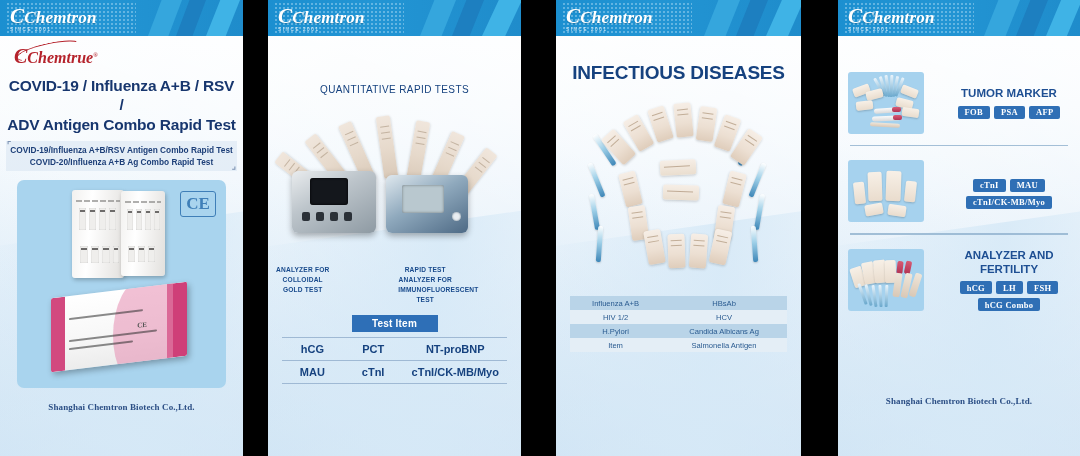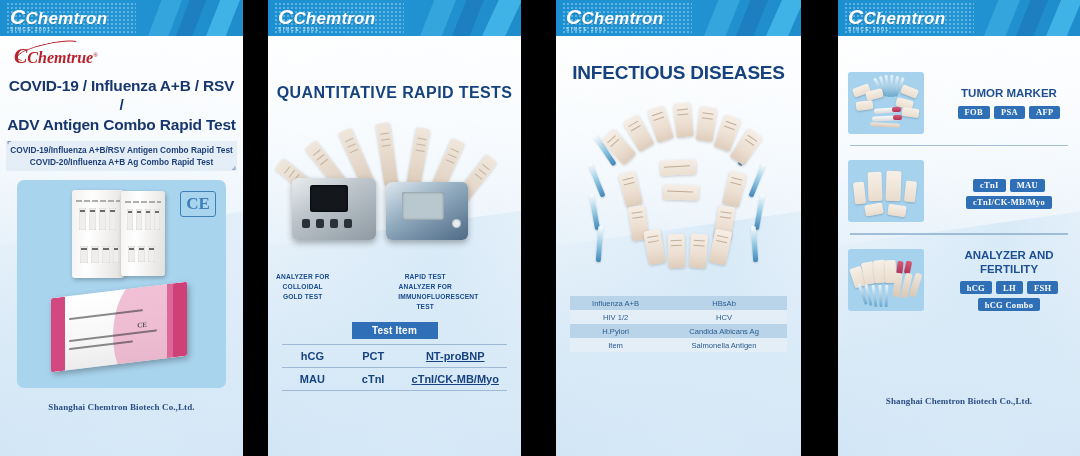--- a/index.html
+++ b/index.html
@@ -26,21 +26,21 @@
      transform:rotate(-8deg);pointer-events:none;}
 
   
   .banner{position:relative;height:36px;width:100%;overflow:hidden;
           background:linear-gradient(90deg,#1b8fd0 0%,#2295d4 40%,#1f8ccb 100%);}
   .banner .dots{position:absolute;left:6px;top:2px;width:130px;height:32px;opacity:.45;
      background-image:radial-gradient(circle,#bfe4f8 0.7px,transparent 0.8px);
      background-size:4px 4px;}
   .banner .chev{position:absolute;top:0;height:36px;}
   .logo{position:absolute;left:10px;top:6px;color:#fff;line-height:1;z-index:4;}
-  .logo .word{font-family:Liberation Sans, sans-serif;font-style:italic;font-weight:bold;
+  .logo .word{font-family:Liberation Serif, serif;font-style:italic;font-weight:bold;
               font-size:17px;letter-spacing:.2px;text-shadow:0 1px 1px rgba(0,0,0,.18);text-align:right;}
   .logo .word .cap{font-size:21px;}
   .logo .since{font-size:4.6px;letter-spacing:1.6px;margin-top:1px;opacity:.85;
                font-family:"Liberation Sans",sans-serif;font-style:normal;font-weight:normal;}
 
   
   .chemtrue{margin:9px 0 0 14px;font-family:"Liberation Serif",serif;font-style:italic;
             font-weight:bold;font-size:16px;color:#b5232c;position:relative;display:inline-block;}
   .chemtrue .cap{font-size:20px;}
   .chemtrue .reg{font-size:6px;vertical-align:super;font-style:normal;}
@@ -77,21 +77,21 @@
           background:#e68cb0;border-radius:50% 0 0 50%/50% 0 0 50%;opacity:.55;}
   .carton .ln{position:absolute;left:18px;height:1.6px;background:#2b2b2b;opacity:.55;border-radius:1px;}
   .carton .ce{position:absolute;right:40px;top:34px;color:#555;font-size:7px;
           font-family:"Liberation Serif",serif;font-weight:bold;}
   .p1 .footer,.p4 .footer{position:absolute;left:0;right:0;bottom:44px;text-align:center;
           color:#2c4f85;font-family:"Liberation Serif",serif;font-size:9px;font-weight:bold;
           letter-spacing:.1px;}
   .p4 .footer{bottom:50px;}
 
   
-  .p2 .head{margin-top:48px;text-align:center;color:#16427f;font-weight:bold;font-size:16px;
+  .p2 .head{margin-top:48px;text-align:center;color:#16427f;font-weight:normal;font-size:10px;
             letter-spacing:.4px;}
   .fanwrap{position:relative;height:166px;margin-top:2px;}
   .strip{position:absolute;width:14px;height:62px;border-radius:2px;
      background:linear-gradient(180deg,#f0e6dc 0%,#e6d9cb 55%,#d9c9b8 100%);
      box-shadow:0 1px 3px rgba(0,0,0,.22);}
   .strip i{position:absolute;left:2.5px;right:2.5px;height:1.3px;background:#b9a893;opacity:.8;}
   .device{position:absolute;border-radius:6px;box-shadow:0 3px 6px rgba(0,0,0,.3);}
   .dev1{left:24px;top:74px;width:84px;height:62px;
      background:linear-gradient(150deg,#e9ecee 0%,#bdc5cb 40%,#8e9aa3 100%);}
   .dev1 .scr{position:absolute;left:18px;top:7px;width:38px;height:27px;background:#14171c;border-radius:3px;
@@ -107,21 +107,21 @@
   .p2 .caps div{width:47%;text-align:center;color:#184a8c;font-weight:bold;font-size:6.6px;
                 line-height:1.5;letter-spacing:.2px;}
   .titlechip{margin:10px auto 0 auto;width:86px;text-align:center;background:#2e6fb7;color:#fff;
              font-weight:bold;font-size:10px;padding:3px 0;letter-spacing:.2px;}
   .tbl2{margin:5px 14px 0 14px;}
   .tbl2 .row{display:flex;border-top:1.2px solid #9fb9d4;padding:5px 0;}
   .tbl2 .row:last-child{border-bottom:1.2px solid #9fb9d4;}
   .tbl2 .row span{color:#16427f;font-weight:bold;font-size:11px;text-align:center;}
   .tbl2 .row span:nth-child(1){width:27%;}
   .tbl2 .row span:nth-child(2){width:27%;}
-  .tbl2 .row span:nth-child(3){width:46%;text-decoration:underline;}
+  .tbl2 .row span:nth-child(3){width:46%;}
 
   
   .p3 .head{margin-top:26px;text-align:center;color:#16427f;font-weight:bold;font-size:19px;
             letter-spacing:-.2px;}
   .arcwrap{position:relative;height:200px;margin-top:4px;}
   .card3{position:absolute;width:17px;height:34px;border-radius:2.5px;
      background:linear-gradient(180deg,#f6eee6 0%,#ecdfd2 60%,#dfcdbb 100%);
      box-shadow:0 1px 3px rgba(0,0,0,.2);}
   .card3 i{position:absolute;left:3px;right:3px;top:6px;height:1.2px;background:#c2ae98;}
   .card3 i.b{top:11px;}

